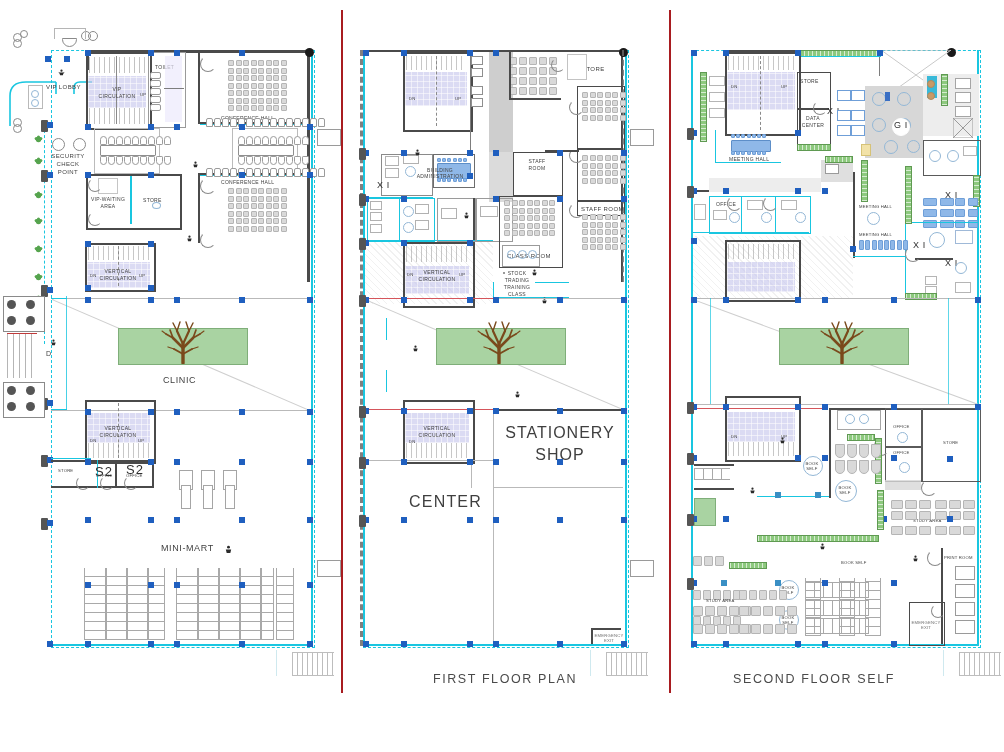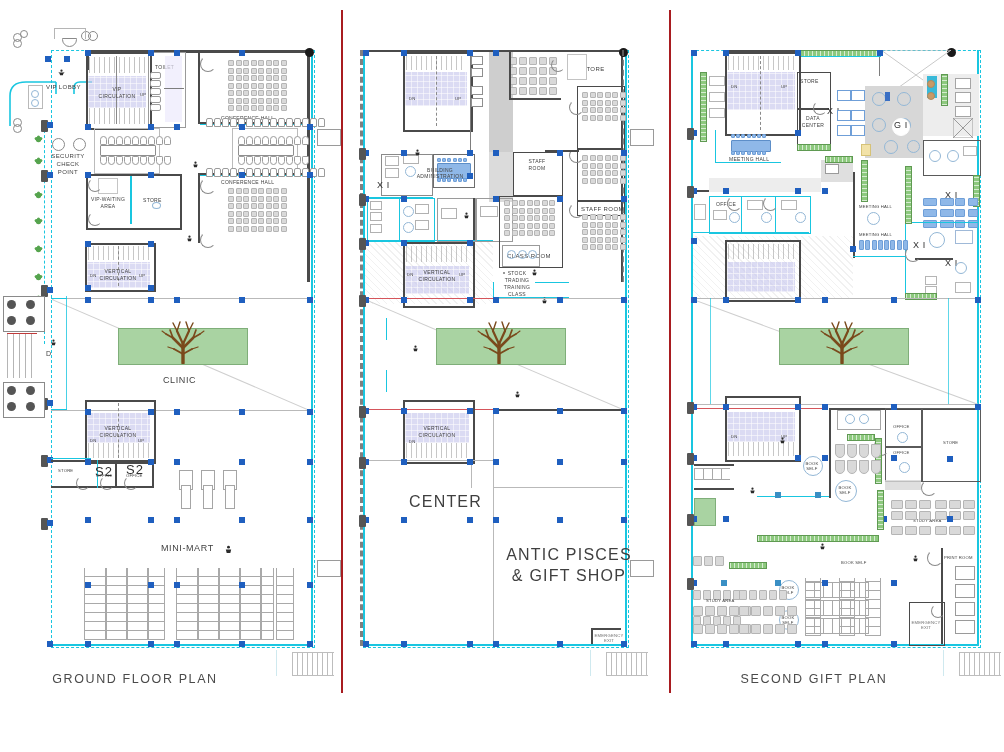--- a/index.html
+++ b/index.html
@@ -660,21 +660,20 @@
     <div class="col" style="left:85px;top:241px"></div>
     <div class="col" style="left:148px;top:241px"></div>
     <div class="col" style="left:85px;top:285px"></div>
     <div class="col" style="left:148px;top:285px"></div>
 
     <div class="kbox" style="left:317px;top:129px;width:22px;height:15px"></div>
     <div class="kbox" style="left:317px;top:560px;width:22px;height:15px"></div>
     <div class="scalebar" style="left:292px;top:652px;width:42px;height:22px"></div>
     <div style="position:absolute;left:276px;top:650px;width:1px;height:26px;background:#cfe9ef"></div>
 
-    <div class="plan-title" style="left:0;top:672px;width:270px">GROUND FLOOR PLAN</div>
   </div>
 
   <div class="panel" style="left:341px;width:328px">
 
     <div class="cyan-edge" style="left:22px;top:50px;width:264px;height:596px;border-width:1.3px;border-style:dashed"></div>
     <div class="cyan-solid" style="left:284px;top:50px;width:1.6px;height:596px"></div>
     <div class="cyan-solid" style="left:22px;top:644px;width:264px;height:1.6px"></div>
     <div class="cyan-solid" style="left:22px;top:50px;width:1.6px;height:596px"></div>
 
     <div class="wall" style="left:22px;top:50px;width:260px;height:2.4px"></div>
@@ -1014,29 +1013,29 @@
     <div class="tick-v" style="left:285px;top:318px;height:22px;opacity:.4"></div>
     <div class="tick-v" style="left:285px;top:370px;height:22px;opacity:.4"></div>
 
     <div class="room-box" style="left:62px;top:400px;width:68px;height:60px"></div>
     <div class="vc-shade" style="left:64px;top:413px;width:64px;height:30px"></div>
     <div class="stair-lines h" style="left:65px;top:443px;width:62px;height:15px;opacity:.55"></div>
     <div class="lbl t5 ctr" style="left:96px;top:425px;line-height:7px">VERTICAL<br>CIRCULATION</div>
     <div class="lbl t4" style="left:68px;top:439px">DN</div>
 
     <div class="wall" style="left:152px;top:409px;width:130px;height:2.2px"></div>
+    <div class="lbl t16 ctr" style="left:219px;top:422px;line-height:22px;letter-spacing:1px">STATIONERY<br>SHOP</div>
     <div class="wall light" style="left:152px;top:409px;width:1px;height:78px"></div>
 
     <div class="lbl t16" style="left:68px;top:493px">CENTER</div>
     <div class="wall light" style="left:130px;top:460px;width:1px;height:28px"></div>
     <div class="wall light" style="left:22px;top:460px;width:130px;height:1px"></div>
 
     <div class="wall light" style="left:152px;top:487px;width:130px;height:1px"></div>
     <div class="wall light" style="left:152px;top:487px;width:1px;height:158px"></div>
-    <div class="lbl t16 ctr" style="left:228px;top:544px;line-height:21px">ANTIC PISCES<br>&amp; GIFT SHOP</div>
     <div class="wall" style="left:250px;top:628px;width:30px;height:2px"></div>
     <div class="wall" style="left:250px;top:628px;width:2px;height:16px"></div>
     <div class="lbl t4 ctr" style="left:268px;top:633px;line-height:5px;color:#707070">EMERGENCY<br>EXIT</div>
 
     <div class="col" style="left:22px;top:50px"></div>
     <div class="col" style="left:60px;top:50px"></div>
     <div class="col" style="left:126px;top:50px"></div>
     <div class="col" style="left:152px;top:50px"></div>
     <div class="col" style="left:22px;top:150px"></div>
     <div class="col" style="left:60px;top:150px"></div>
@@ -1088,20 +1087,21 @@
     <div class="col dark" style="left:18px;top:295px"></div>
     <div class="col dark" style="left:18px;top:406px"></div>
     <div class="col dark" style="left:18px;top:457px"></div>
     <div class="col dark" style="left:18px;top:515px"></div>
 
     <div class="kbox" style="left:289px;top:129px;width:22px;height:15px"></div>
     <div class="kbox" style="left:289px;top:560px;width:22px;height:15px"></div>
     <div class="scalebar" style="left:265px;top:652px;width:42px;height:22px"></div>
     <div style="position:absolute;left:249px;top:650px;width:1px;height:26px;background:#cfe9ef"></div>
 
+    <div class="plan-title" style="left:0;top:672px;width:328px">FIRST FLOOR PLAN</div>
   </div>
 
   <div class="panel" style="left:669px;width:335px">
 
     <div class="cyan-edge" style="left:22px;top:50px;width:288px;height:596px;border-width:1.3px;border-style:dashed"></div>
     <div class="cyan-solid" style="left:308px;top:50px;width:1.6px;height:596px"></div>
     <div class="cyan-solid" style="left:22px;top:644px;width:288px;height:1.6px"></div>
     <div class="cyan-solid" style="left:22px;top:50px;width:1.6px;height:596px"></div>
     <div class="node" style="left:278px;top:48px"></div>
 
@@ -1539,16 +1539,16 @@
     <div class="col dark" style="left:18px;top:128px"></div>
     <div class="col dark" style="left:18px;top:186px"></div>
     <div class="col dark" style="left:18px;top:402px"></div>
     <div class="col dark" style="left:18px;top:453px"></div>
     <div class="col dark" style="left:18px;top:514px"></div>
     <div class="col dark" style="left:18px;top:578px"></div>
 
     <div class="scalebar" style="left:290px;top:652px;width:42px;height:22px"></div>
     <div style="position:absolute;left:274px;top:650px;width:1px;height:26px;background:#cfe9ef"></div>
 
-    <div class="plan-title" style="left:0;top:672px;width:290px">SECOND GIFT PLAN</div>
+    <div class="plan-title" style="left:0;top:672px;width:290px">SECOND FLOOR SELF</div>
   </div>
 
 </div>
 
 </body></html>

